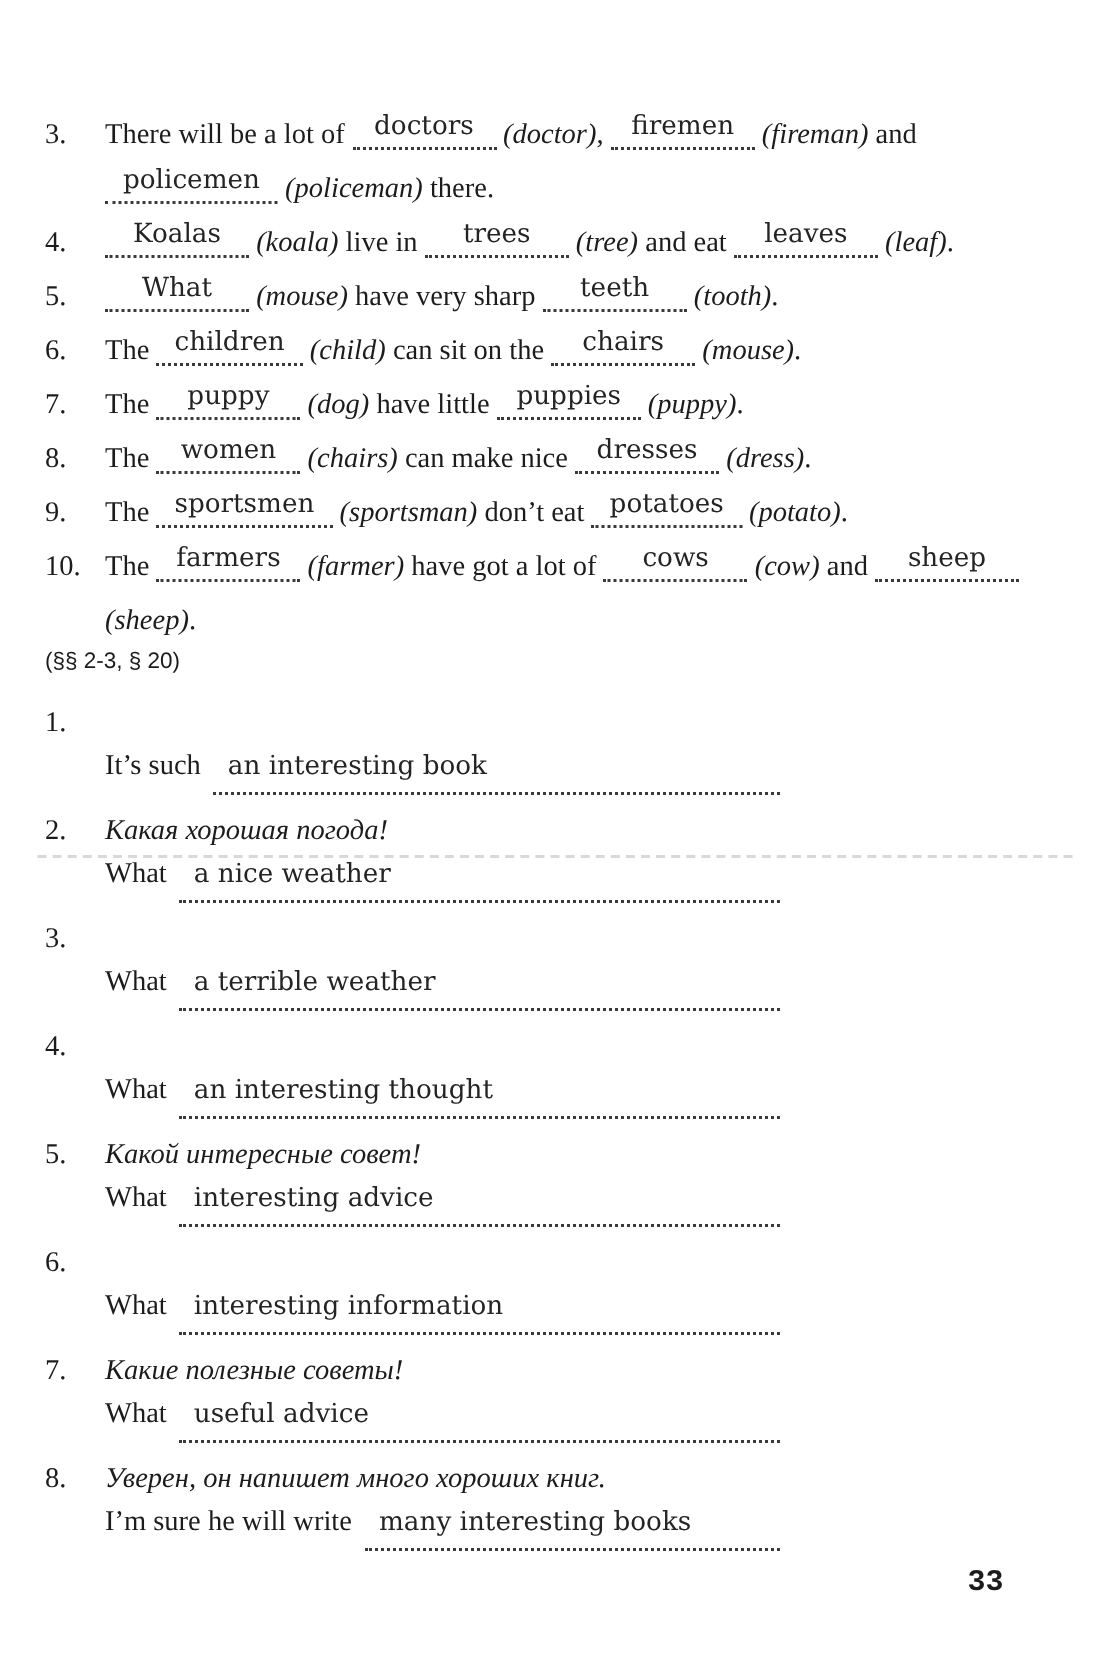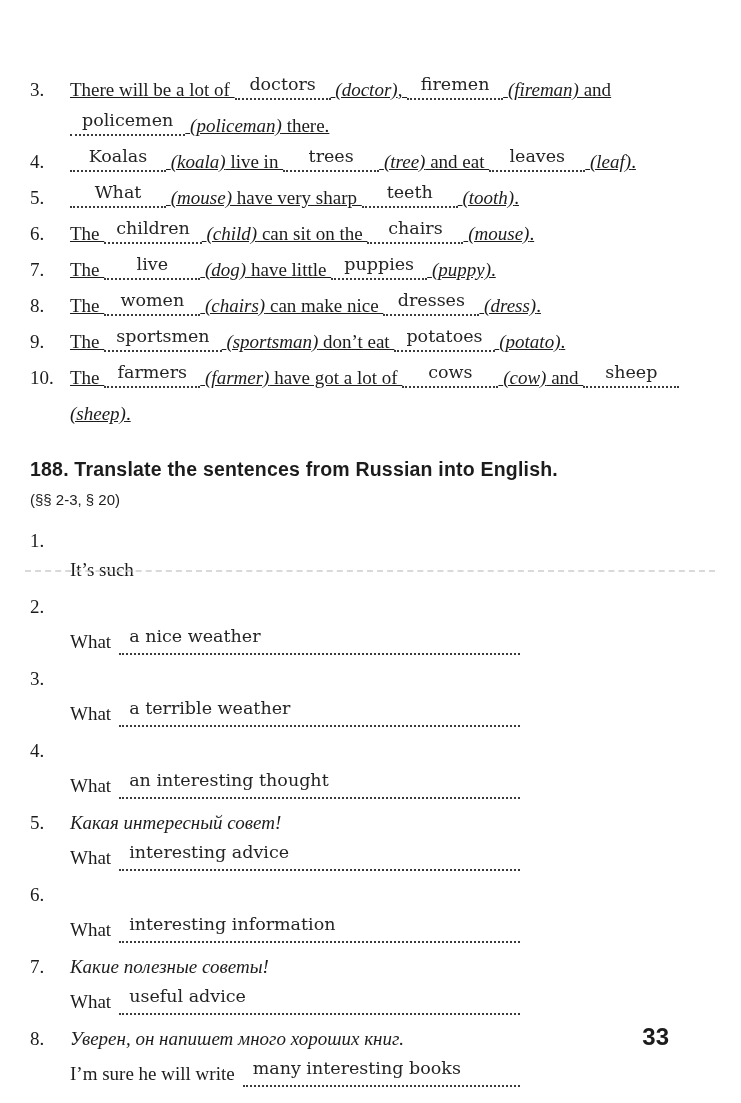--- a/index.html
+++ b/index.html
@@ -9,21 +9,21 @@
     color:#1c1c1c;
     font-family:"Liberation Serif", serif;
     position:relative;
     overflow:hidden;
   }
   .page { padding:72px 42px 0 30px; box-sizing:border-box; }
 
   
   .ex-item { display:flex; font-size:19px; line-height:36px; }
   .ex-num  { flex:none; width:40px; }
-  .ex-body { flex:1;text-decoration:underline; }
+  .ex-body { flex:1; }
   .hint { font-style:italic; }
   .blank {
     display:inline-block;
     border-bottom:2px dotted #3a3a3a;
     text-align:center;
     min-width:72px;
     padding:0 12px 5px 12px;
     vertical-align:6px;
     line-height:18px;
   }
@@ -47,44 +47,44 @@
     font-size:15px;
     margin:0 0 16px 0;
   }
 
   
   .tr-item { margin-bottom:7px; }
   .tr-ru-line { display:flex; font-size:19px; line-height:33px; }
   .tr-num { flex:none; width:40px; }
   .tr-ru { font-style:italic; }
   .tr-en-line {
-    display:flex; align-items:flex-end;
+    display:flex; align-items:flex-start;
     margin-left:40px; width:450px;
     font-size:19px; line-height:26px;
   }
   .tr-prefix { white-space:nowrap; padding-right:8px; }
   .tr-blank {
     flex:1;
     border-bottom:2px dotted #3a3a3a;
     padding:0 0 4px 10px;
   }
   .tr-blank .tr-answer {
     font-family:"DejaVu Serif", serif;
     font-size:17.5px;
     color:#242424;
     white-space:nowrap;
   }
 
   
   .page-number {
     position:absolute;
-    right:72px; bottom:52px;
+    right:72px; bottom:36px;
     font-weight:bold;
-    font-size:24px;
-    font-family:Liberation Sans, sans-serif;
+    font-size:20px;
+    font-family:Liberation Mono, monospace;
   }
   .scan-artifact {
     position:absolute;
     left:25px; top:570px;
     width:690px;
     border-top:2px dashed #c9c9c9;
     opacity:0.7;
   }
 </style>
 </head>
@@ -104,52 +104,53 @@
       <div class="ex-item">
         <span class="ex-num">5.</span>
         <span class="ex-body"><span class="blank"><span class="answer">What</span></span><span class="txt"> </span><span class="hint">(mouse)</span><span class="txt"> have very sharp </span><span class="blank"><span class="answer">teeth</span></span><span class="txt"> </span><span class="hint">(tooth)</span><span class="txt">.</span></span>
       </div>
       <div class="ex-item">
         <span class="ex-num">6.</span>
         <span class="ex-body"><span class="txt">The </span><span class="blank"><span class="answer">children</span></span><span class="txt"> </span><span class="hint">(child)</span><span class="txt"> can sit on the </span><span class="blank"><span class="answer">chairs</span></span><span class="txt"> </span><span class="hint">(mouse)</span><span class="txt">.</span></span>
       </div>
       <div class="ex-item">
         <span class="ex-num">7.</span>
-        <span class="ex-body"><span class="txt">The </span><span class="blank"><span class="answer">live</span></span><span class="txt"> </span><span class="hint">(dog)</span><span class="txt"> have little </span><span class="blank"><span class="answer">puppies</span></span><span class="txt"> </span><span class="hint">(puppy)</span><span class="txt">.</span></span>
+        <span class="ex-body"><span class="txt">The </span><span class="blank"><span class="answer">puppy</span></span><span class="txt"> </span><span class="hint">(dog)</span><span class="txt"> have little </span><span class="blank"><span class="answer">puppies</span></span><span class="txt"> </span><span class="hint">(puppy)</span><span class="txt">.</span></span>
       </div>
       <div class="ex-item">
         <span class="ex-num">8.</span>
         <span class="ex-body"><span class="txt">The </span><span class="blank"><span class="answer">women</span></span><span class="txt"> </span><span class="hint">(chairs)</span><span class="txt"> can make nice </span><span class="blank"><span class="answer">dresses</span></span><span class="txt"> </span><span class="hint">(dress)</span><span class="txt">.</span></span>
       </div>
       <div class="ex-item">
         <span class="ex-num">9.</span>
         <span class="ex-body"><span class="txt">The </span><span class="blank"><span class="answer">sportsmen</span></span><span class="txt"> </span><span class="hint">(sportsman)</span><span class="txt"> don’t eat </span><span class="blank"><span class="answer">potatoes</span></span><span class="txt"> </span><span class="hint">(potato)</span><span class="txt">.</span></span>
       </div>
       <div class="ex-item">
         <span class="ex-num">10.</span>
         <span class="ex-body"><span class="txt">The </span><span class="blank"><span class="answer">farmers</span></span><span class="txt"> </span><span class="hint">(farmer)</span><span class="txt"> have got a lot of </span><span class="blank"><span class="answer">cows</span></span><span class="txt"> </span><span class="hint">(cow)</span><span class="txt"> and </span><span class="blank"><span class="answer">sheep</span></span><span class="txt"> </span><span class="hint">(sheep)</span><span class="txt">.</span></span>
       </div>
     </div>
 
-  <div class="section-heading">188. Translate the sentences from Russian into English.</div>
 
   <div class="section-ref">(§§ 2-3, § 20)</div>
 
   <div id="translate-items">
       <div class="tr-item">
         <div class="tr-ru-line">
           <span class="tr-num">1.</span>
         </div>
         <div class="tr-en-line">
           <span class="tr-prefix">It’s such</span>
+          <span class="tr-blank"><span class="tr-answer">an interesting book</span></span>
         </div>
       </div>
       <div class="tr-item">
         <div class="tr-ru-line">
           <span class="tr-num">2.</span>
+          <span class="tr-ru">Какая хорошая погода!</span>
         </div>
         <div class="tr-en-line">
           <span class="tr-prefix">What</span>
           <span class="tr-blank"><span class="tr-answer">a nice weather</span></span>
         </div>
       </div>
       <div class="tr-item">
         <div class="tr-ru-line">
           <span class="tr-num">3.</span>
         </div>
@@ -163,21 +164,21 @@
           <span class="tr-num">4.</span>
         </div>
         <div class="tr-en-line">
           <span class="tr-prefix">What</span>
           <span class="tr-blank"><span class="tr-answer">an interesting thought</span></span>
         </div>
       </div>
       <div class="tr-item">
         <div class="tr-ru-line">
           <span class="tr-num">5.</span>
-          <span class="tr-ru">Какая интересный совет!</span>
+          <span class="tr-ru">Какой интересные совет!</span>
         </div>
         <div class="tr-en-line">
           <span class="tr-prefix">What</span>
           <span class="tr-blank"><span class="tr-answer">interesting advice</span></span>
         </div>
       </div>
       <div class="tr-item">
         <div class="tr-ru-line">
           <span class="tr-num">6.</span>
         </div>

